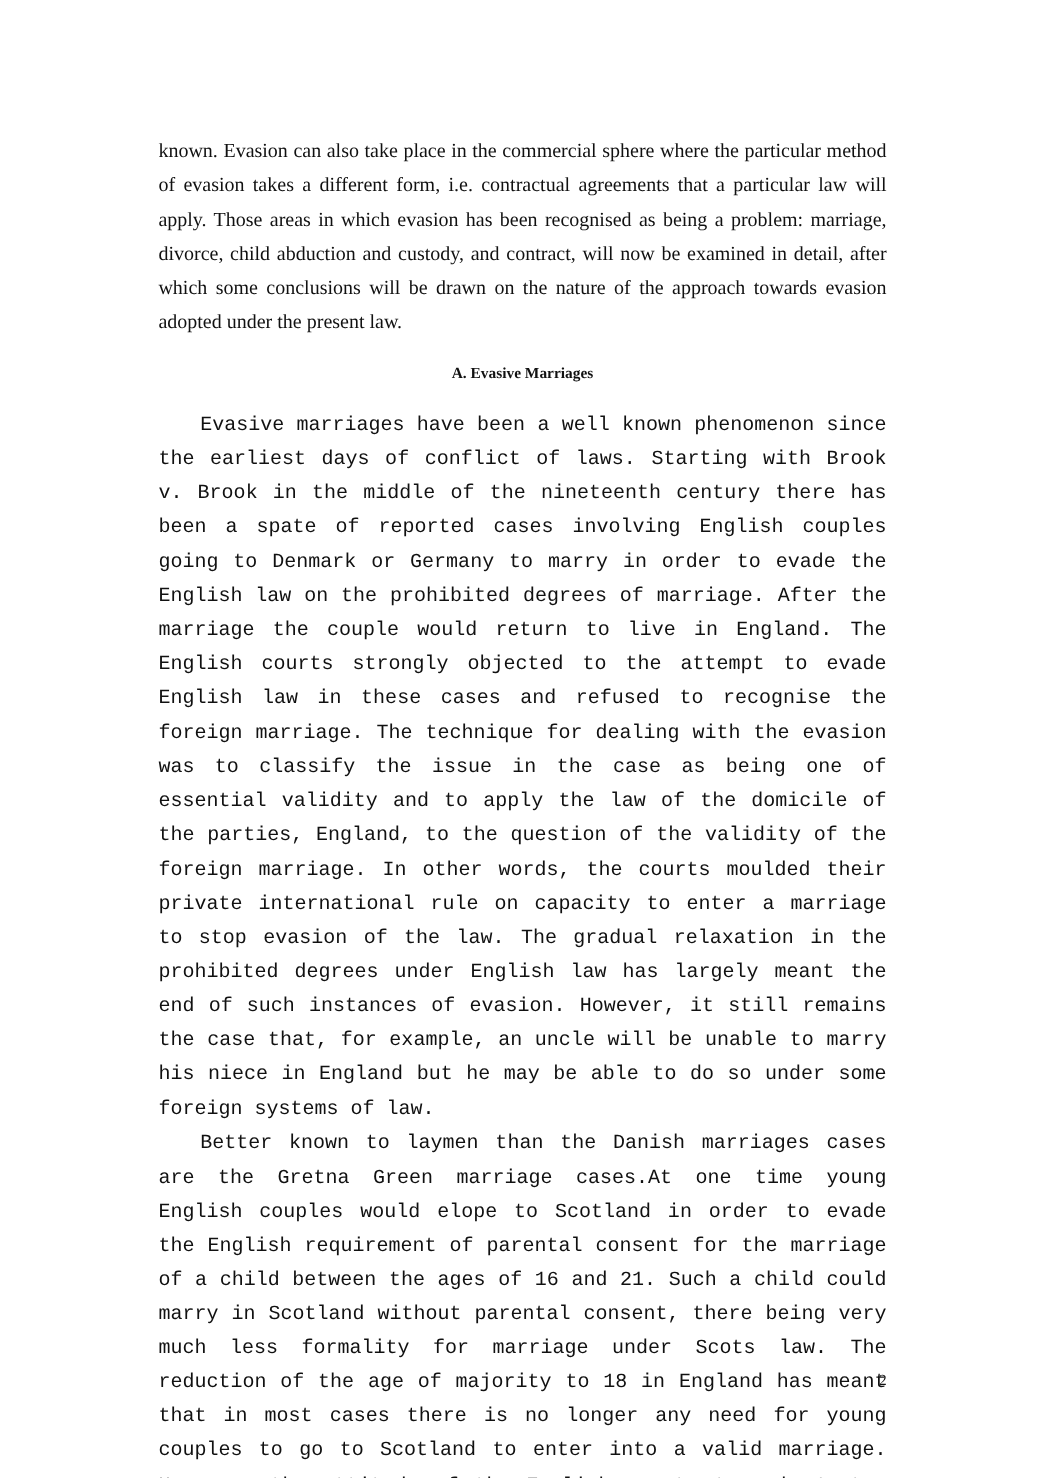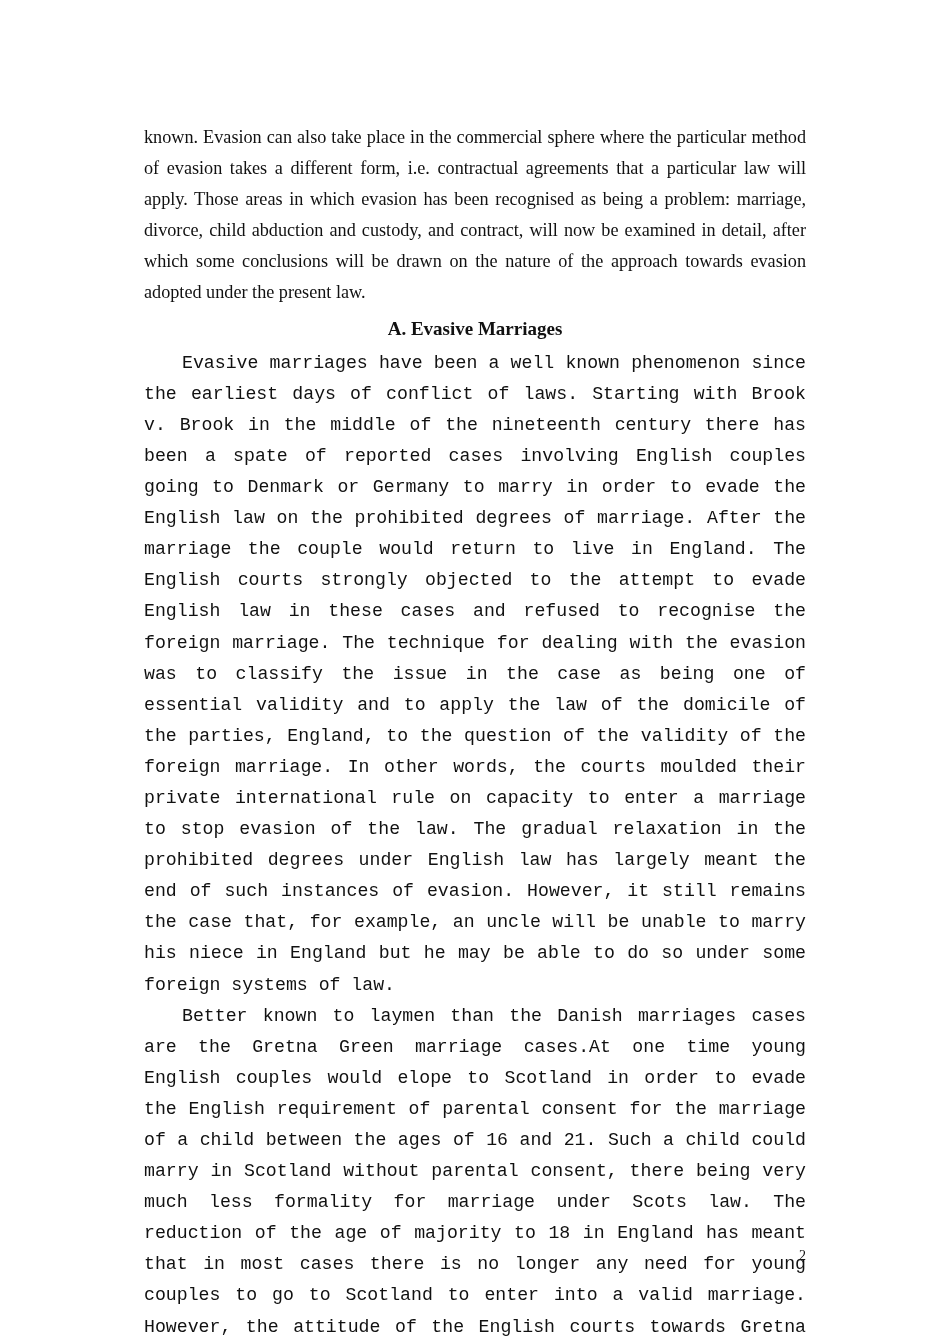--- a/index.html
+++ b/index.html
@@ -34,23 +34,23 @@
     }
     .body-text p {
       margin: 0;
       padding: 0;
     }
     .body-text p.indent {
       text-indent: 38px;
       font-family: Liberation Mono, monospace;
     }
     .heading {
-      margin: 4px;
+      margin: 16px;
       padding: 0;
-      font-size: 19px;
+      font-size: 14px;
       line-height: 31.1px;
       font-weight: bold;
       text-align: center;
     }
     .page-number {
       position: absolute;
       left: 790px;
       top: 1247px;
       width: 16px;
       text-align: right;

